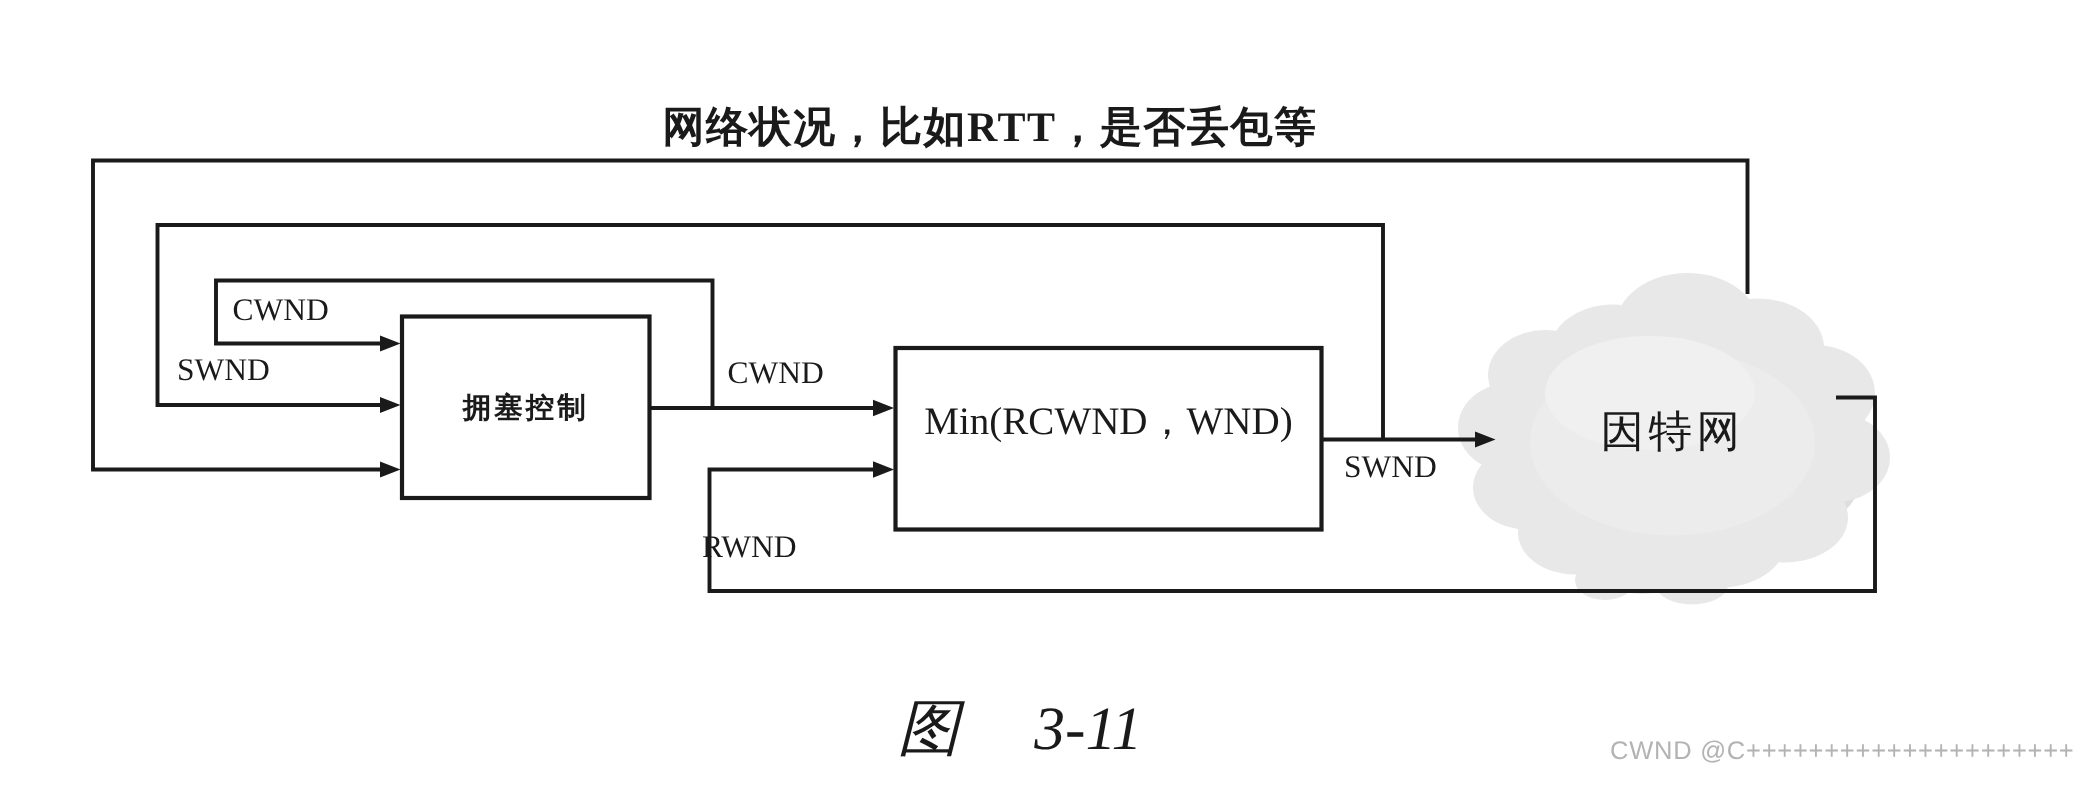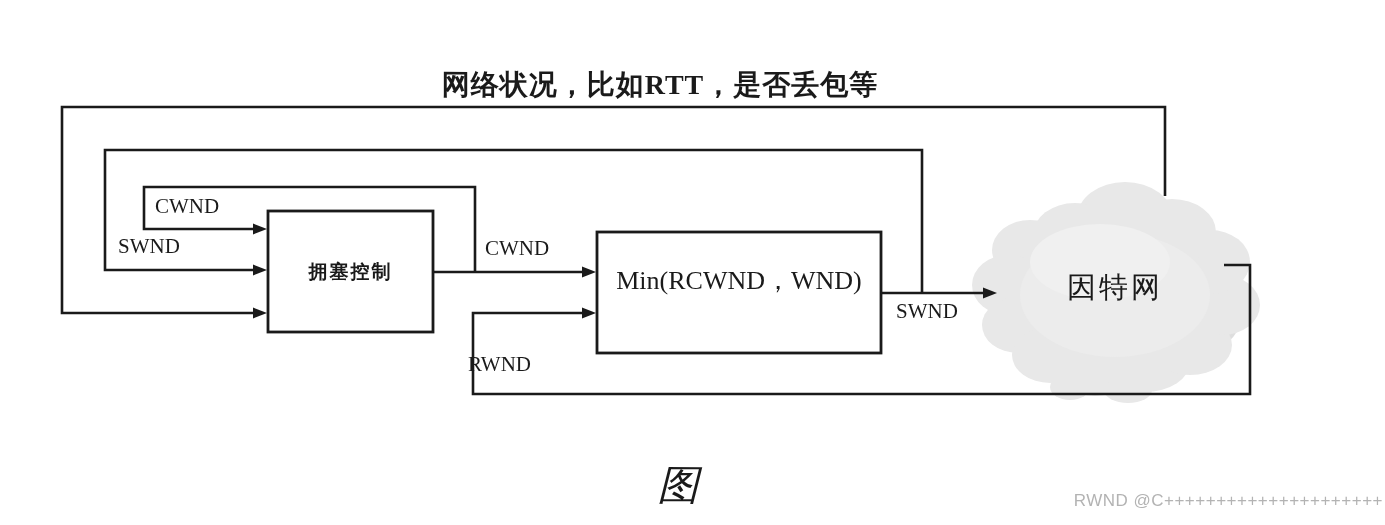--- a/index.html
+++ b/index.html
@@ -84,17 +84,18 @@
   <div class="lbl" style="left:896px;top:301px;">SWND</div>
 
   <div class="boxlabel" id="box1-label">拥塞控制</div>
 
   <div class="boxlabel" id="box2-label">Min(RCWND，WND)</div>
 
   <div class="boxlabel" id="cloud-label">因特网</div>
 
   <div class="caption">
     <span class="cjk">图</span>
+    <span class="num">3-11</span>
   </div>
 
-  <div class="watermark">RWND @C+++++++++++++++++++++</div>
+  <div class="watermark">CWND @C+++++++++++++++++++++</div>
 
 </div>
 
 </body></html>

